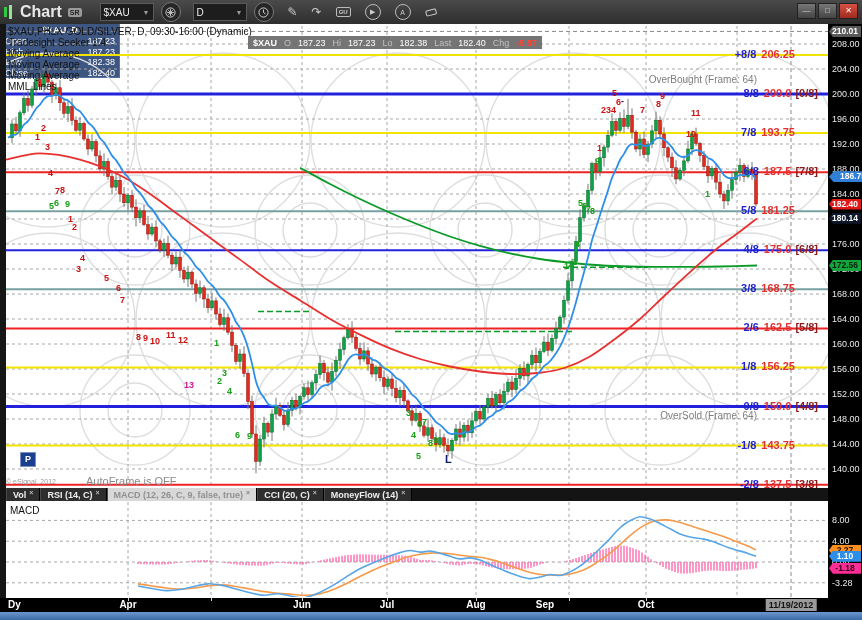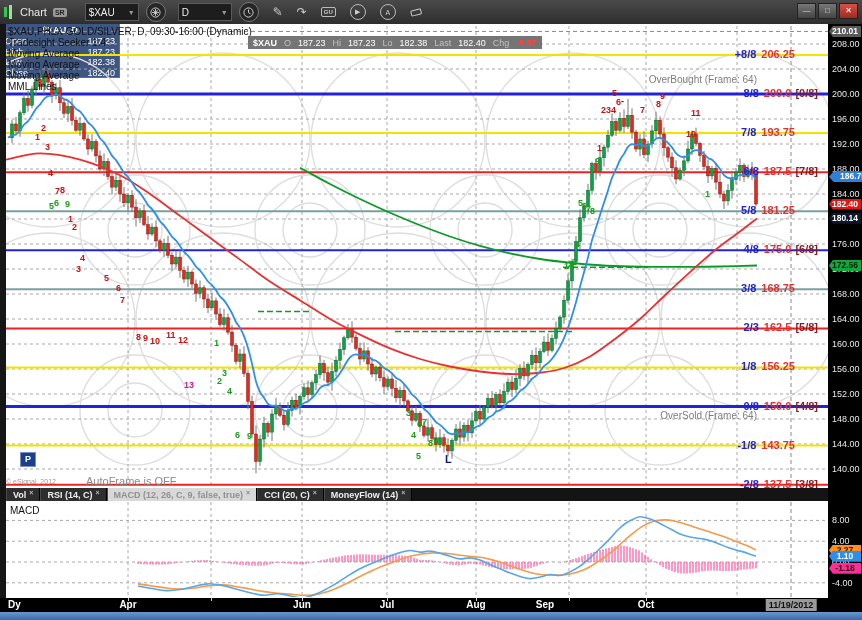--- a/index.html
+++ b/index.html
@@ -4,21 +4,21 @@
 <style>
   html,body{margin:0;padding:0;background:#222;}
   #win{position:relative;width:862px;height:620px;overflow:hidden;background:#fff;
        font-family:"Liberation Sans","DejaVu Sans",sans-serif;border-right:2px solid #555;}
   .abs{position:absolute;}
   
   #titlebar{left:0;top:0;width:862px;height:24px;background:linear-gradient(#4a4a4a,#2e2e2e);
             display:flex;align-items:center;gap:4px;padding:0 4px;box-sizing:border-box;z-index:30;}
   .tb-candles{width:10px;height:14px;position:relative;}
   .tb-candles i{position:absolute;width:3px;background:#2ecc40;}
-  .tb-title{color:#e8e8e8;font-size:11px;font-weight:normal;margin:0 2px;}
+  .tb-title{color:#e8e8e8;font-size:16px;font-weight:bold;margin:0 2px;}
   .tb-badge{background:#9a9a9a;color:#222;font-size:7px;font-weight:bold;border-radius:2px;
             padding:1px 2px;line-height:1;}
   .combo{background:#1d1d1d;border:1px solid #5a5a5a;color:#eee;font-size:10px;height:16px;
          width:46px;display:flex;align-items:center;padding:0 3px;margin-left:8px;justify-content:space-between;}
   .combo .arr{color:#999;font-size:7px;}
   .roundbtn{width:18px;height:18px;border-radius:50%;background:#262626;border:1px solid #777;
             color:#ccc;display:flex;align-items:center;justify-content:center;font-size:10px;margin-left:3px;}
   .flatico{color:#ccc;font-size:12px;margin-left:10px;display:flex;align-items:center;justify-content:center;}
   .gu-box{border:1px solid #bbb;border-radius:2px;font-size:6px;font-weight:bold;color:#ccc;padding:1px 2px;}
   .circ-ico{width:14px;height:14px;border:1px solid #bbb;border-radius:50%;font-size:7px;color:#ccc;
@@ -890,21 +890,21 @@
     </div>
 
   <div id="murlabels">
       <div class="abs murlbl" style="top: 47.9375px; right: 67px;"><span class="frac">+8/8</span><span class="val">206.25</span></div>
       <div class="abs murlbl" style="top: 87px; right: 44px;"><span class="frac">8/8</span><span class="val">200.0</span><span class="brk">[0/8]</span></div>
       <div class="abs murlbl" style="top: 126.062px; right: 67px;"><span class="frac">7/8</span><span class="val">193.75</span></div>
       <div class="abs murlbl" style="top: 165.125px; right: 44px;"><span class="frac">6/8</span><span class="val">187.5</span><span class="brk">[7/8]</span></div>
       <div class="abs murlbl" style="top: 204.188px; right: 67px;"><span class="frac">5/8</span><span class="val">181.25</span></div>
       <div class="abs murlbl" style="top: 243.25px; right: 44px;"><span class="frac">4/8</span><span class="val">175.0</span><span class="brk">[6/8]</span></div>
       <div class="abs murlbl" style="top: 282.312px; right: 67px;"><span class="frac">3/8</span><span class="val">168.75</span></div>
-      <div class="abs murlbl" style="top: 321.375px; right: 44px;"><span class="frac">2/3</span><span class="val">162.5</span><span class="brk">[5/8]</span></div>
+      <div class="abs murlbl" style="top: 321.375px; right: 44px;"><span class="frac">2/6</span><span class="val">162.5</span><span class="brk">[5/8]</span></div>
       <div class="abs murlbl" style="top: 360.438px; right: 67px; margin-left: 20px;"><span class="frac">1/8</span><span class="val">156.25</span></div>
       <div class="abs murlbl" style="top: 399.5px; right: 44px;"><span class="frac">0/8</span><span class="val">150.0</span><span class="brk">[4/8]</span></div>
       <div class="abs murlbl" style="top: 438.562px; right: 67px;"><span class="frac">-1/8</span><span class="val">143.75</span></div>
       <div class="abs murlbl" style="top: 477.625px; right: 44px;"><span class="frac">-2/8</span><span class="val">137.5</span><span class="brk">[3/8]</span></div>
     </div>
   <div class="abs obos" style="right:105px;top:74px;">OverBought (Frame: 64)</div>
   <div class="abs obos" style="right:105px;top:410px;">OverSold (Frame: 64)</div>
 
   <div id="pbox" class="abs">P</div>
   <div id="copyright" class="abs">© eSignal, 2012</div>
@@ -949,21 +949,21 @@
       <div class="ptick" style="top: 290px;">164.00</div>
       <div class="ptick" style="top: 315px;">160.00</div>
       <div class="ptick" style="top: 340px;">156.00</div>
       <div class="ptick" style="top: 365px;">152.00</div>
       <div class="ptick" style="top: 390px;">148.00</div>
       <div class="ptick" style="top: 415px;">144.00</div>
       <div class="ptick" style="top: 440px;">140.00</div>
       <div class="ptick" style="top: 491.4px;">8.00</div>
       <div class="ptick" style="top: 512.2px;">4.00</div>
       <div class="ptick" style="top: 533px;">0.00</div>
-      <div class="ptick" style="top: 553.8px;">-4.00</div>
+      <div class="ptick" style="top: 553.8px;">-3.28</div>
       <div class="pbadge" style="top: 1.9375px; background: rgb(90, 90, 90); color: rgb(255, 255, 255);">210.01</div>
       <div class="pbadge" style="top: 147.312px; background: rgb(47, 127, 214); color: rgb(255, 255, 255); padding-left: 8px;">186.75</div>
       <div class="pbadge" style="top: 174.5px; background: rgb(224, 24, 24); color: rgb(255, 255, 255);">182.40</div>
       <div class="pbadge" style="top: 188.625px; background: #0f172a; color: rgb(255, 255, 255);">180.14</div>
       <div class="pbadge" style="top: 236px; background: rgb(20, 165, 60); color: rgb(6, 34, 12);">172.56</div>
       <div class="pbadge" style="top: 520.696px; background: rgb(255, 144, 32); color: rgb(35, 18, 0);">2.27</div>
       <div class="pbadge" style="top: 526.78px; background: rgb(47, 143, 232); color: rgb(255, 255, 255);">1.10</div>
       <div class="pbadge" style="top: 538.636px; background: rgb(255, 45, 150); color: rgb(42, 0, 20);">-1.18</div>
     </div>
 

